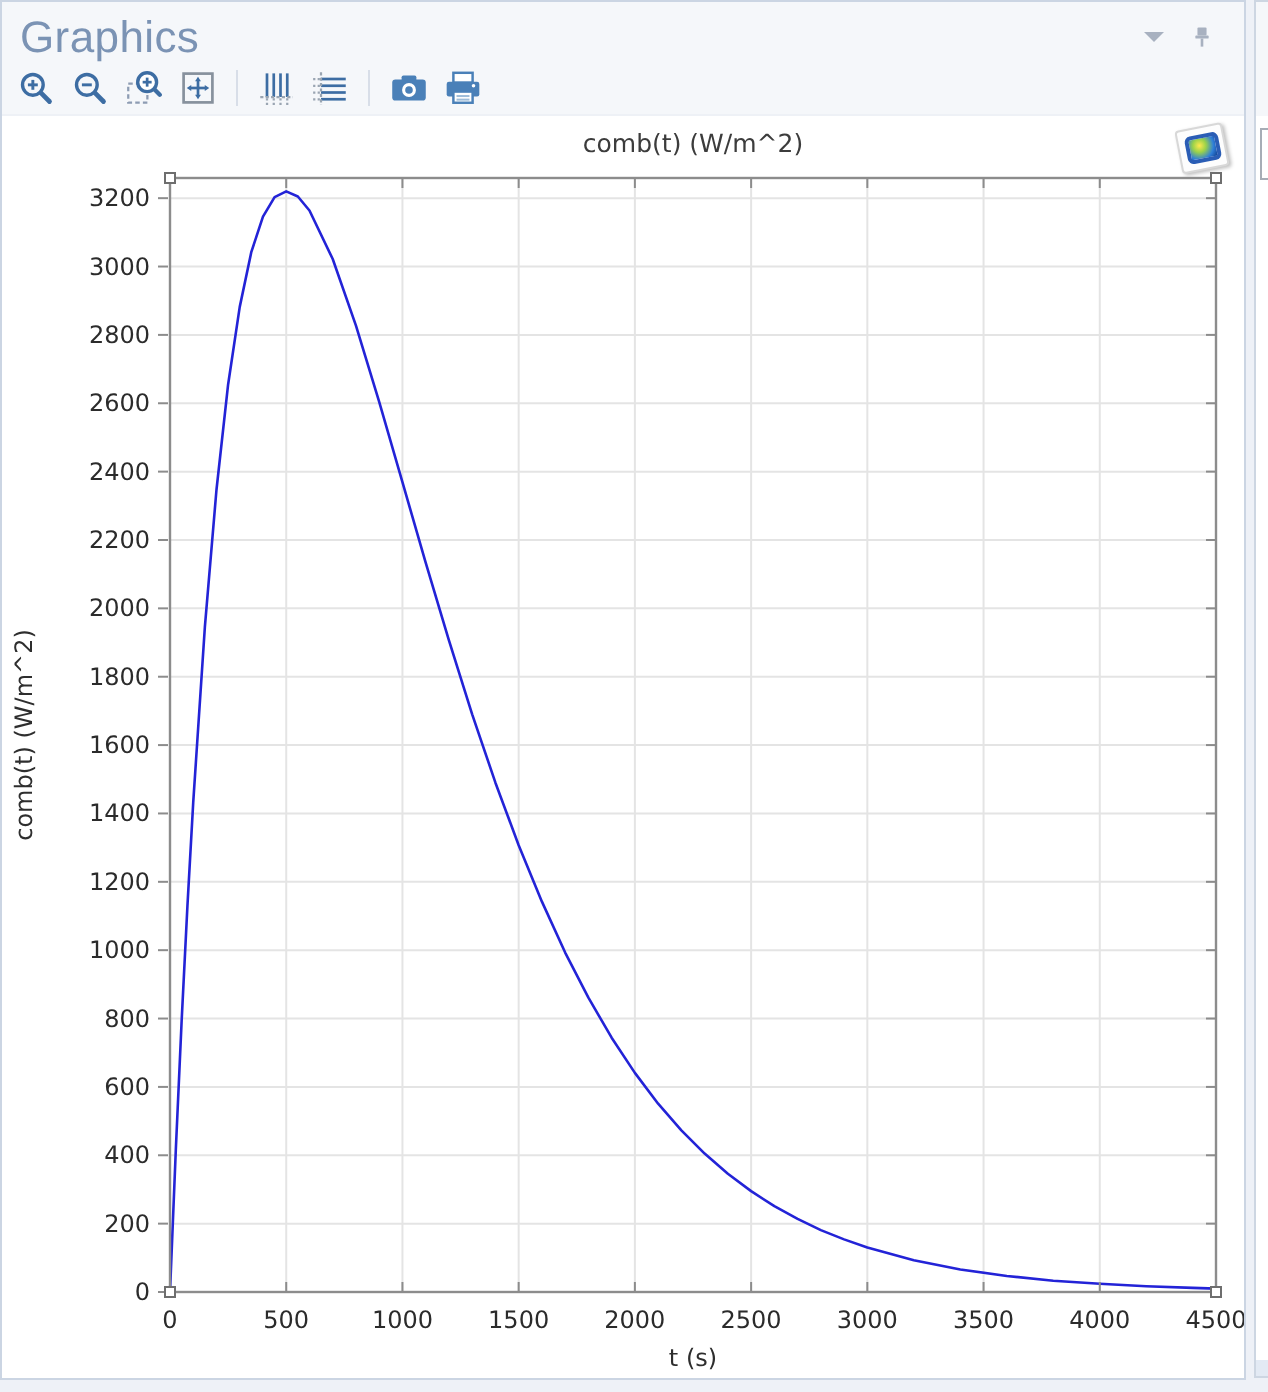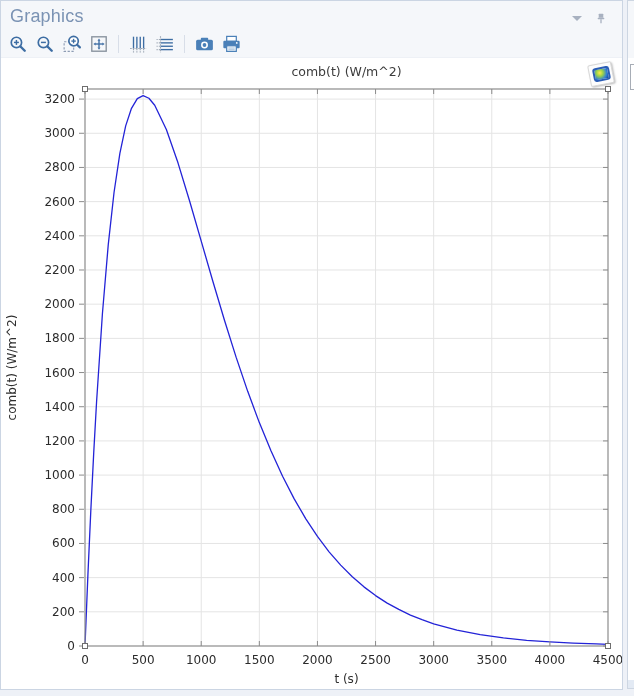--- a/index.html
+++ b/index.html
@@ -16,21 +16,21 @@
     border:1px solid #cbd5e3;
   }
   .panel-header {
     position:absolute; left:0; top:0; right:0;
     height:57px;
     background:#f5f7fa;
     border-bottom:1px solid #eef1f6;
   }
   .panel-title {
     position:absolute; left:9px; top:5px;
-    font-size:18px; font-weight:300;
+    font-size:22px; font-weight:300;
     color:#7b93b4;
     letter-spacing:0.2px;
   }
   .header-controls {
     position:absolute; right:14px; top:10px;
     display:flex; align-items:center; gap:12px;
   }
   .caret-down {
     width:0; height:0; cursor:default;
     border-left:5px solid transparent;

